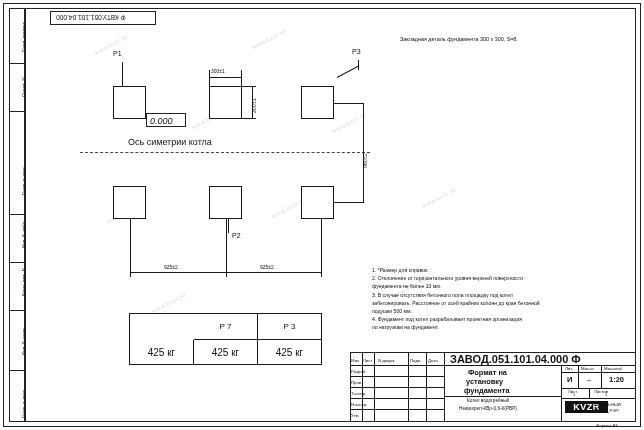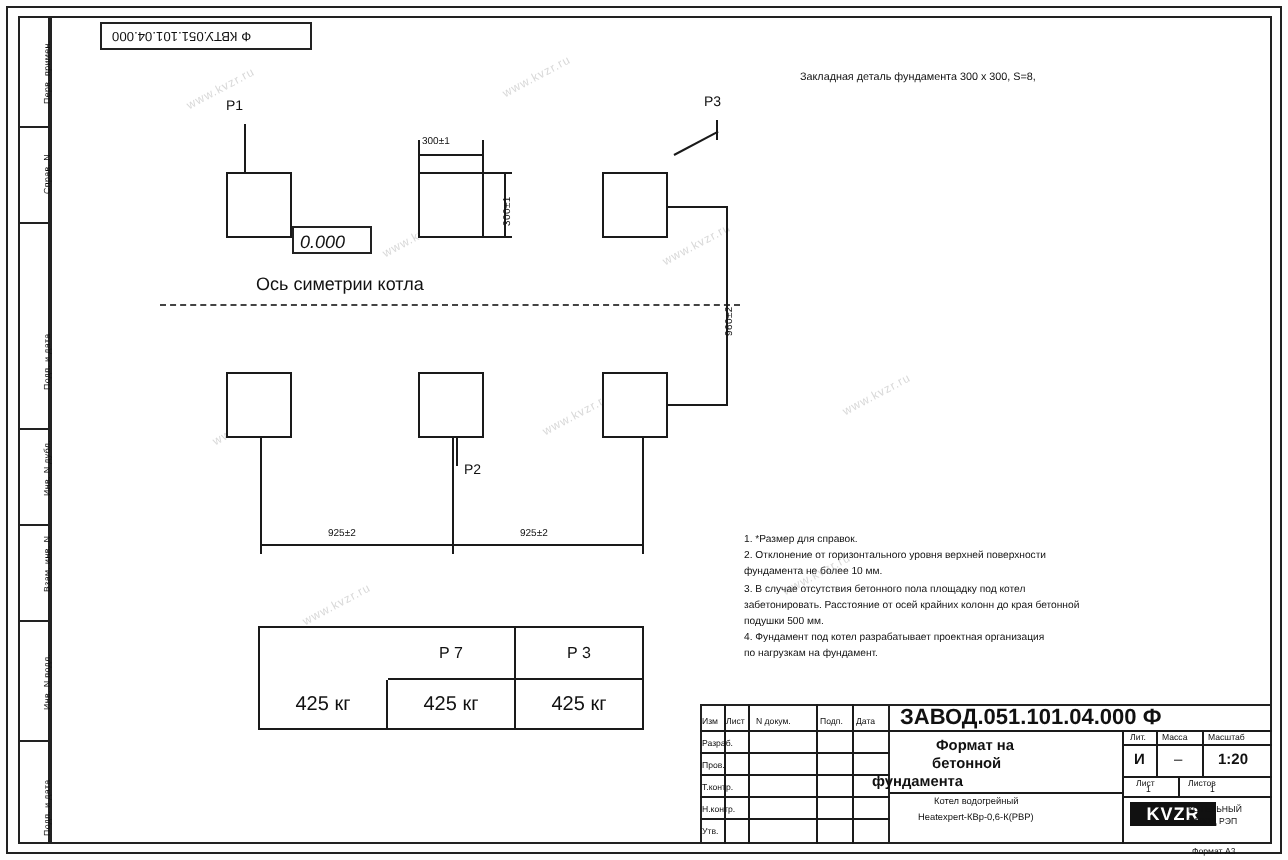--- a/index.html
+++ b/index.html
@@ -150,22 +150,22 @@
   <div class="t small" style="left:351px;top:369px;">Разраб.</div>
   <div class="t small" style="left:351px;top:380px;">Пров.</div>
   <div class="t small" style="left:351px;top:391px;">Т.контр.</div>
   <div class="t small" style="left:351px;top:402px;">Н.контр.</div>
   <div class="t small" style="left:351px;top:413px;">Утв.</div>
 
   <div class="ln" style="left:445px;top:365px;width:191px;height:1px;"></div>
   <div class="t" style="left:450px;top:353px;font-size:11px;font-weight:bold;">ЗАВОД.051.101.04.000  Ф</div>
 
   <div class="t" style="left:468px;top:368px;font-size:7.4px;font-weight:bold;">Формат на</div>
-  <div class="t" style="left:466px;top:377px;font-size:7.4px;font-weight:bold;">бетонной</div>
-  <div class="t" style="left:436px;top:386px;font-size:7.4px;font-weight:bold;">фундамента</div>
+  <div class="t" style="left:466px;top:377px;font-size:7.4px;font-weight:bold;">установку</div>
+  <div class="t" style="left:464px;top:386px;font-size:7.4px;font-weight:bold;">фундамента</div>
 
   <div class="ln" style="left:561px;top:365px;width:1px;height:57px;"></div>
   <div class="ln" style="left:561px;top:372px;width:75px;height:1px;"></div>
   <div class="ln" style="left:561px;top:388px;width:75px;height:1px;"></div>
   <div class="ln" style="left:578px;top:365px;width:1px;height:23px;"></div>
   <div class="ln" style="left:601px;top:365px;width:1px;height:23px;"></div>
   <div class="t small" style="left:565px;top:366px;">Лит.</div>
   <div class="t small" style="left:581px;top:366px;">Масса</div>
   <div class="t small" style="left:604px;top:366px;">Масштаб</div>
   <div class="t" style="left:567px;top:375px;font-size:7.5px;font-weight:bold;">И</div>

